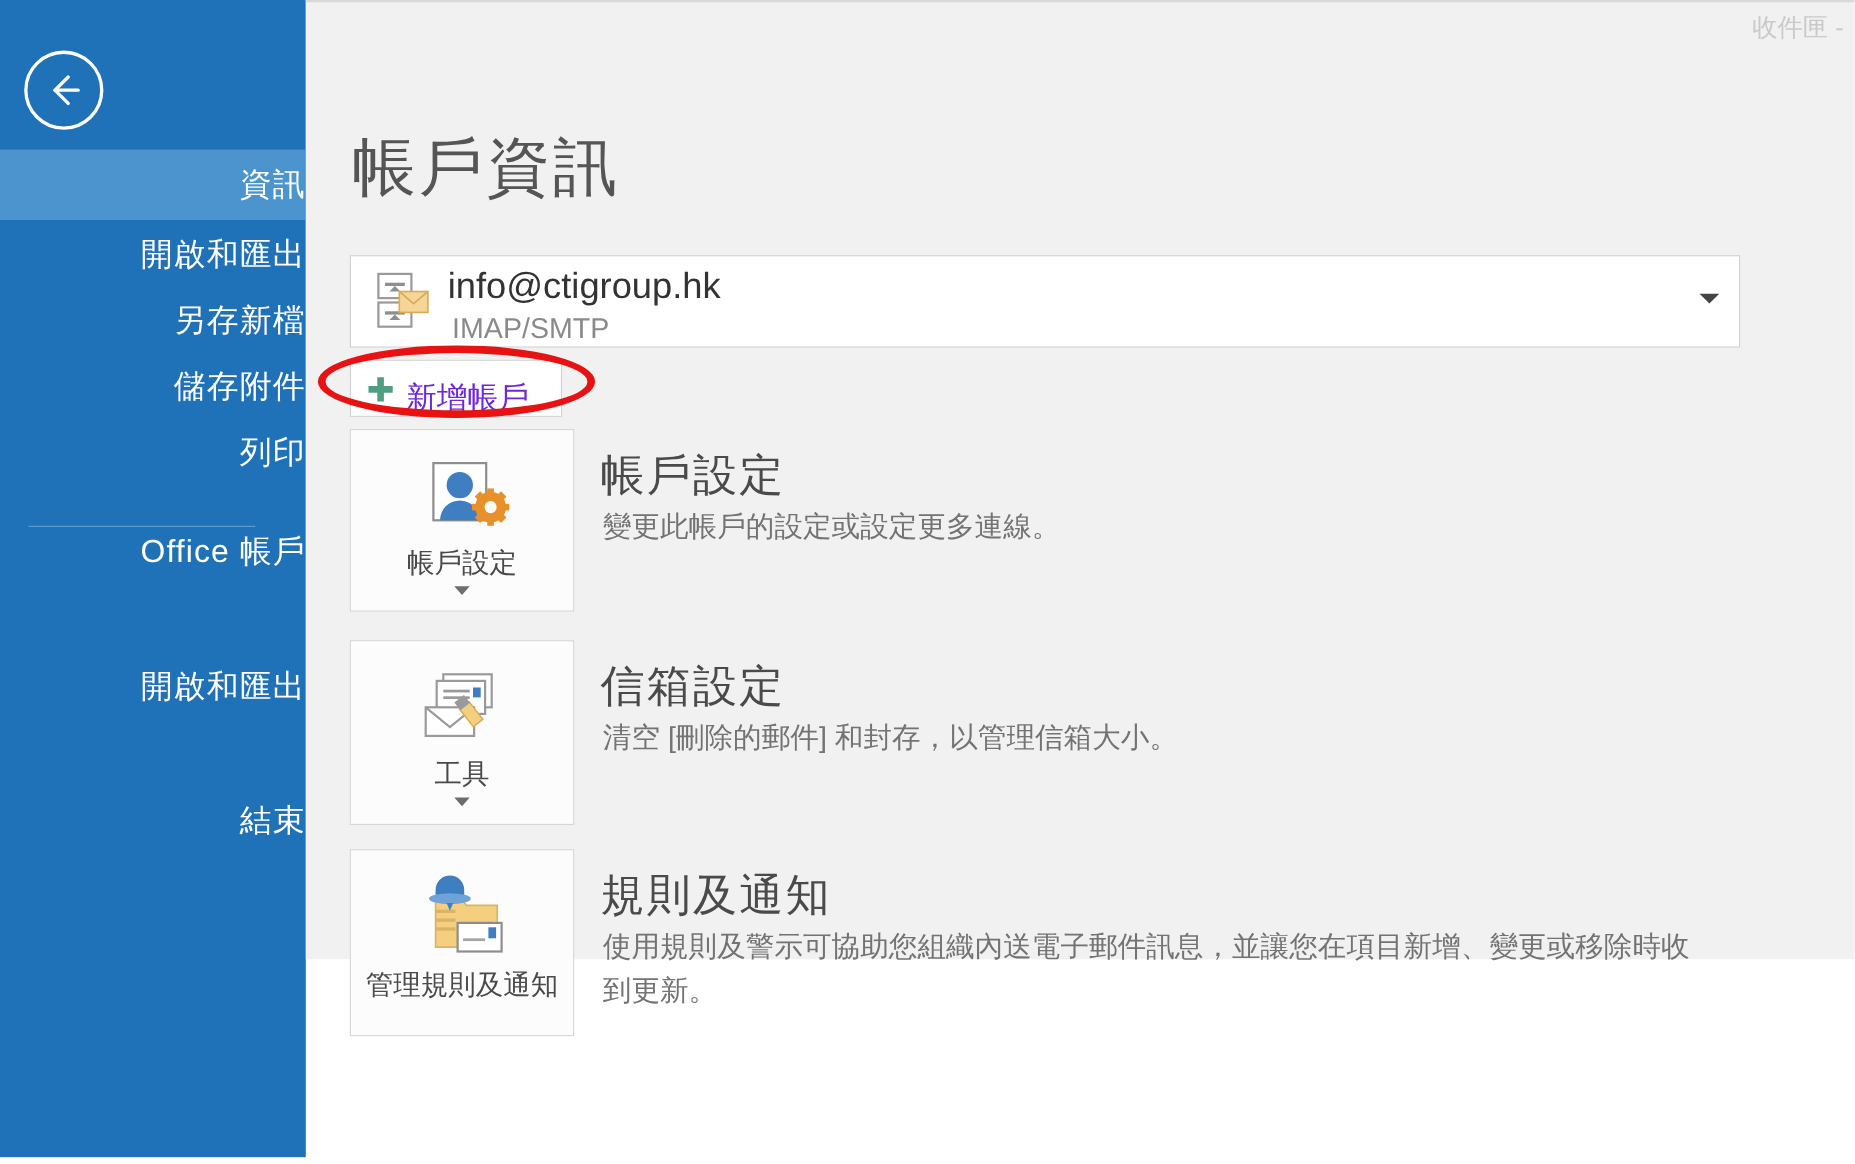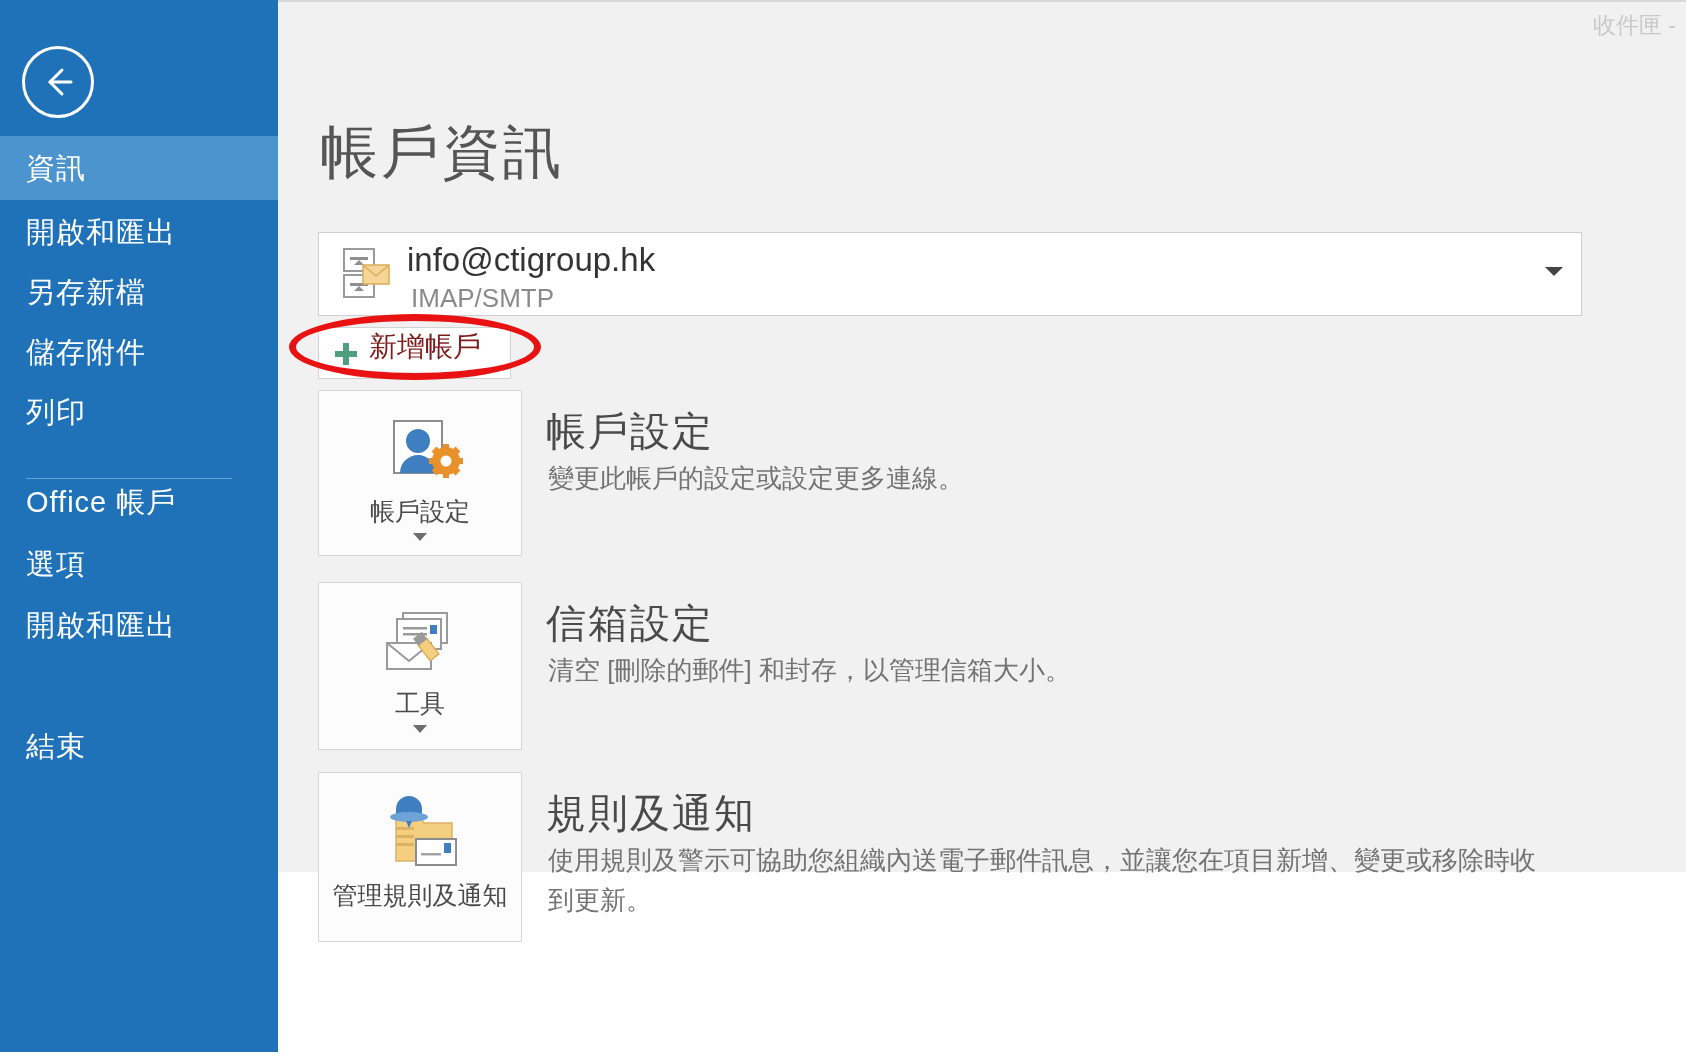--- a/index.html
+++ b/index.html
@@ -14,20 +14,21 @@
     width: 1686px; height: 1058px;
     background: #ffffff;
   }
 
   
   #sidebar {
     position: absolute;
     left: 0; top: 0;
     width: 278px; height: 1052px;
     background: #2072b8;
+    text-align: right;
   }
   #back-btn {
     position: absolute;
     left: 22px; top: 46px;
     width: 72px; height: 72px;
     border-radius: 50%;
     border: 3px solid #ffffff;
     cursor: pointer;
   }
   #back-btn svg { position: absolute; left: 13px; top: 13px; }
@@ -125,23 +126,23 @@
     border: 1px solid #d3d3d3;
     cursor: pointer;
   }
   #add-account-btn .plus {
     position: absolute;
     left: 14px; top: 13px;
     width: 26px; height: 26px;
   }
   #add-account-btn .lbl {
     position: absolute;
-    left: 50px; top: 0;
+    left: 50px; top: 15px;
     font-size: 28px;
-    color: #7f1d1d;
+    color: #6d28d9;
     white-space: nowrap;
   }
   
   #annotation-ellipse {
     position: absolute;
     left: 11px; top: 312px;
     width: 252px; height: 66px;
     border: 7px solid #e81212;
     border-radius: 50%;
     pointer-events: none;
@@ -221,23 +222,20 @@
       <span>儲存附件</span>
     </div>
     <div class="nav-item" style="top:380px">
       <span>列印</span>
     </div>
 
     <div class="nav-sep"></div>
 
     <div class="nav-item" style="top:470px">
       <span>Office 帳戶</span>
-    </div>
-    <div class="nav-item" style="top:532px">
-      <span>選項</span>
     </div>
     <div class="nav-item" style="top:593px">
       <span>開啟和匯出</span>
     </div>
     <div class="nav-item" style="top:714px">
       <span>結束</span>
     </div>
   </div>
 
   <div id="content">

